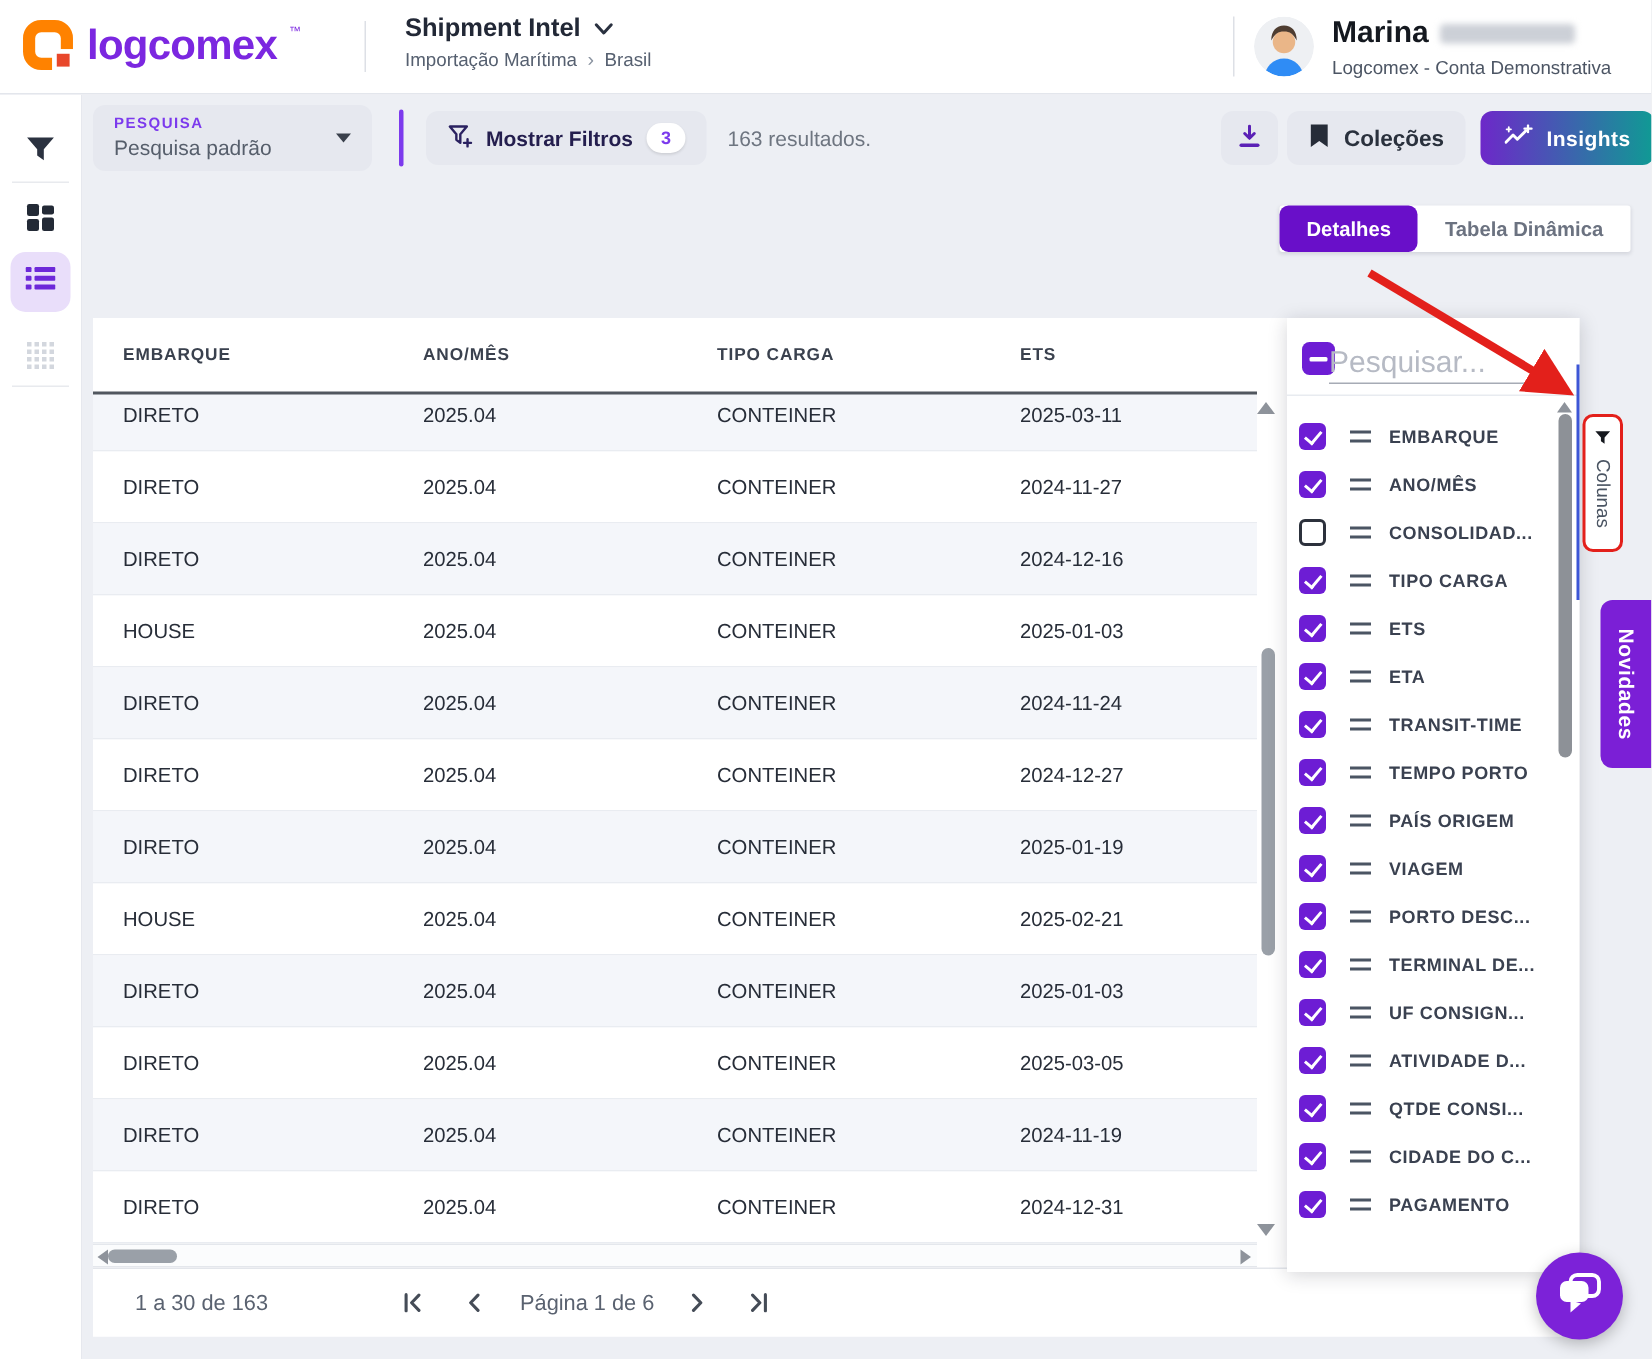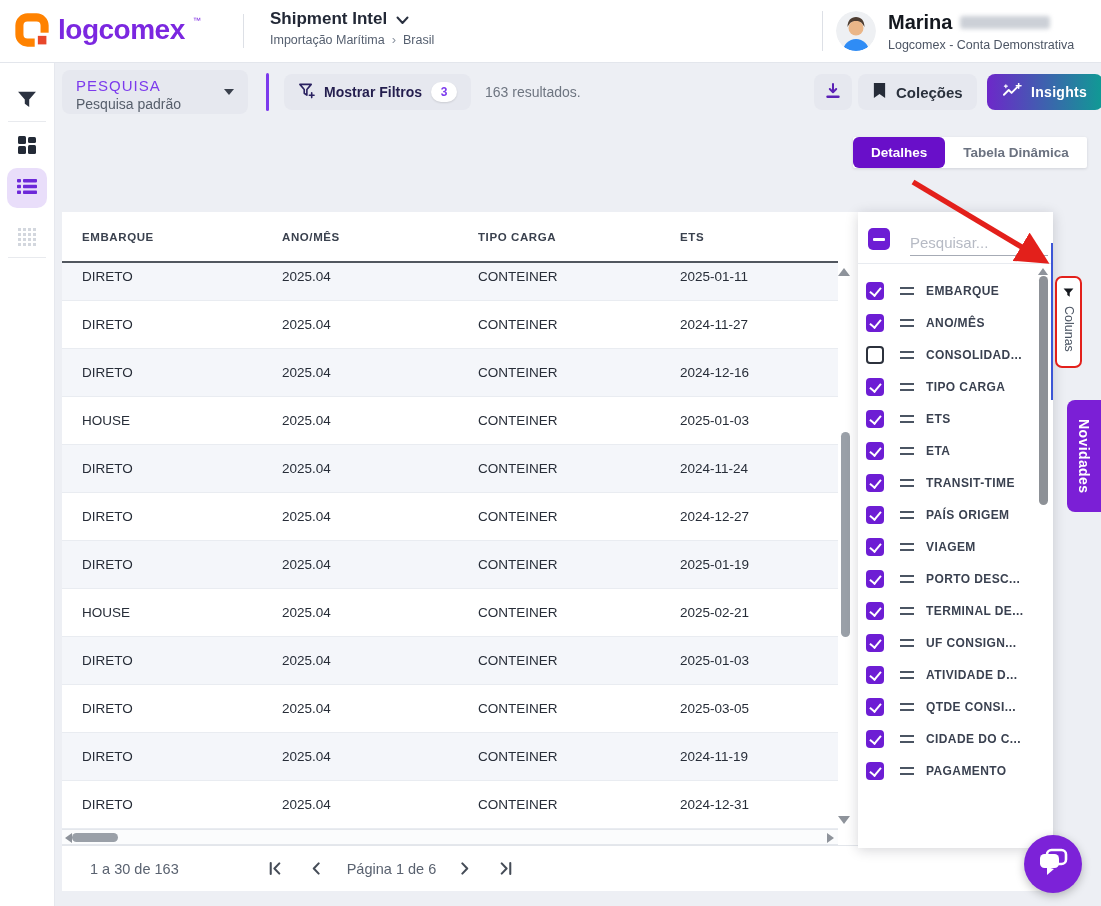--- a/index.html
+++ b/index.html
@@ -29,21 +29,21 @@
   .avatar{width:40px;height:40px;border-radius:50%;overflow:hidden;flex:none}
 
   
   .sidebar{position:absolute;left:0;top:63px;width:55px;height:843px;background:#fff;border-right:1px solid #e6e8ee;z-index:4}
   .side-btn{position:absolute;left:7px;width:40px;height:40px;display:flex;align-items:center;justify-content:center;border-radius:10px}
   .side-btn.active{background:#e9defa}
   .side-div{position:absolute;left:8px;width:38px;height:1px;background:#e8eaee}
 
   
   .preset{position:absolute;left:62px;top:70px;width:186px;height:44px;background:#e6e8ef;border-radius:8px;padding:7px 14px;z-index:3}
-  .preset-label{font-size:15px;font-weight:400;letter-spacing:1px;color:#7c3aed}
+  .preset-label{font-size:10px;font-weight:700;letter-spacing:1px;color:#7c3aed}
   .preset-value{font-size:14px;color:#565e6b;margin-top:2px}
   .caret{position:absolute;right:14px;top:19px;width:0;height:0;border-left:5px solid transparent;border-right:5px solid transparent;border-top:6px solid #3a404c}
   .purple-div{position:absolute;left:266px;top:73px;width:3px;height:38px;background:#7c3aed;border-radius:2px}
   .btn-grey{display:inline-flex;align-items:center;gap:9px;background:#e6e8ef;border:none;border-radius:8px;height:36px;padding:0 14px;font-family:inherit;cursor:pointer}
   .mf-label{font-size:14px;font-weight:700;color:#241e4e}
   .badge{min-width:26px;height:20px;background:#fff;border-radius:10px;display:flex;align-items:center;justify-content:center;font-size:12px;font-weight:700;color:#7c3aed;box-shadow:0 1px 2px rgba(0,0,0,.12)}
   .results{position:absolute;left:485px;top:84px;font-size:14px;color:#6e7580}
   .btn-label{font-size:15px;font-weight:600;color:#2a313d}
   .insights-btn{position:absolute;left:987px;top:74px;height:36px;padding:0 16px;border:none;border-radius:8px;display:inline-flex;align-items:center;gap:9px;background:linear-gradient(90deg,var(--insights-from),var(--insights-to));cursor:pointer}
   .insights-label{font-size:14px;font-weight:700;color:#fff;letter-spacing:.3px}
@@ -79,21 +79,21 @@
 
   
   .pagination{position:absolute;left:62px;top:845px;width:991px;height:46px;background:#fff;border-top:1px solid #e3e6eb;display:flex;align-items:center;z-index:3}
   .pg-text{font-size:14.5px;color:#5a6270}
   .pg-btn{background:none;border:none;cursor:pointer;padding:4px;display:flex;align-items:center}
 
   
   .panel{position:absolute;left:858px;top:212px;width:195px;height:636px;background:#fff;box-shadow:0 2px 12px rgba(20,20,40,.18);z-index:4;overflow:hidden}
   .cb-ind{position:absolute;left:10px;top:16px;width:22px;height:22px;border-radius:5px;background:var(--accent);cursor:pointer}
   .cb-ind::after{content:"";position:absolute;left:5px;top:9.5px;width:12px;height:3px;background:#fff;border-radius:1px}
-  .panel-search{position:absolute;left:52px;top:18px;width:138px;height:26px;border:none;border-bottom:1px solid #a6abb5;background:transparent;font-family:inherit;font-size:15px;color:#39404d;outline:none}
+  .panel-search{position:absolute;left:28px;top:18px;width:138px;height:26px;border:none;border-bottom:1px solid #a6abb5;background:transparent;font-family:inherit;font-size:20px;color:#39404d;outline:none}
   .panel-search::placeholder{color:#b6bac4}
   .panel-div{position:absolute;left:0;top:51px;width:100%;height:1px;background:#e8ebf0}
   .panel-list{position:absolute;left:0;top:63px;width:180px}
   .p-row{height:32px;display:flex;align-items:center;padding-left:8px}
   .cb{width:18px;height:18px;border-radius:4px;position:relative;flex:none;margin-right:16px;cursor:pointer}
   .cb.checked{background:var(--accent)}
   .cb.checked::after{content:"";position:absolute;left:5.5px;top:2.5px;width:5px;height:9px;border:solid #fff;border-width:0 2.4px 2.4px 0;transform:rotate(40deg)}
   .cb.unchecked{background:#fff;border:2px solid #2c313c}
   .handle{width:14px;height:8px;border-top:2px solid #4b5563;border-bottom:2px solid #4b5563;flex:none;margin-right:12px;cursor:grab}
   .p-label{font-size:12px;font-weight:600;color:#3a4150;letter-spacing:.4px;white-space:nowrap}
@@ -298,21 +298,21 @@
     </div>
   <div class="head-line"></div>
 
   <div class="rows-viewport">
     <div class="rows-shift">
 
         <div class="tr tgrid">
           <div class="td">DIRETO</div>
           <div class="td">2025.04</div>
           <div class="td">CONTEINER</div>
-          <div class="td">2025-01-11</div>
+          <div class="td">2025-03-11</div>
         </div>
 
         <div class="tr tgrid">
           <div class="td">DIRETO</div>
           <div class="td">2025.04</div>
           <div class="td">CONTEINER</div>
           <div class="td">2024-11-27</div>
         </div>
 
         <div class="tr tgrid">
@@ -466,20 +466,25 @@
           <span class="handle"></span>
           <span class="p-label">ETA</span>
         </div>
 
         <div class="p-row">
           <span class="cb checked"></span>
           <span class="handle"></span>
           <span class="p-label">TRANSIT-TIME</span>
         </div>
 
+        <div class="p-row">
+          <span class="cb checked"></span>
+          <span class="handle"></span>
+          <span class="p-label">TEMPO PORTO</span>
+        </div>
 
         <div class="p-row">
           <span class="cb checked"></span>
           <span class="handle"></span>
           <span class="p-label">PAÍS ORIGEM</span>
         </div>
 
         <div class="p-row">
           <span class="cb checked"></span>
           <span class="handle"></span>

